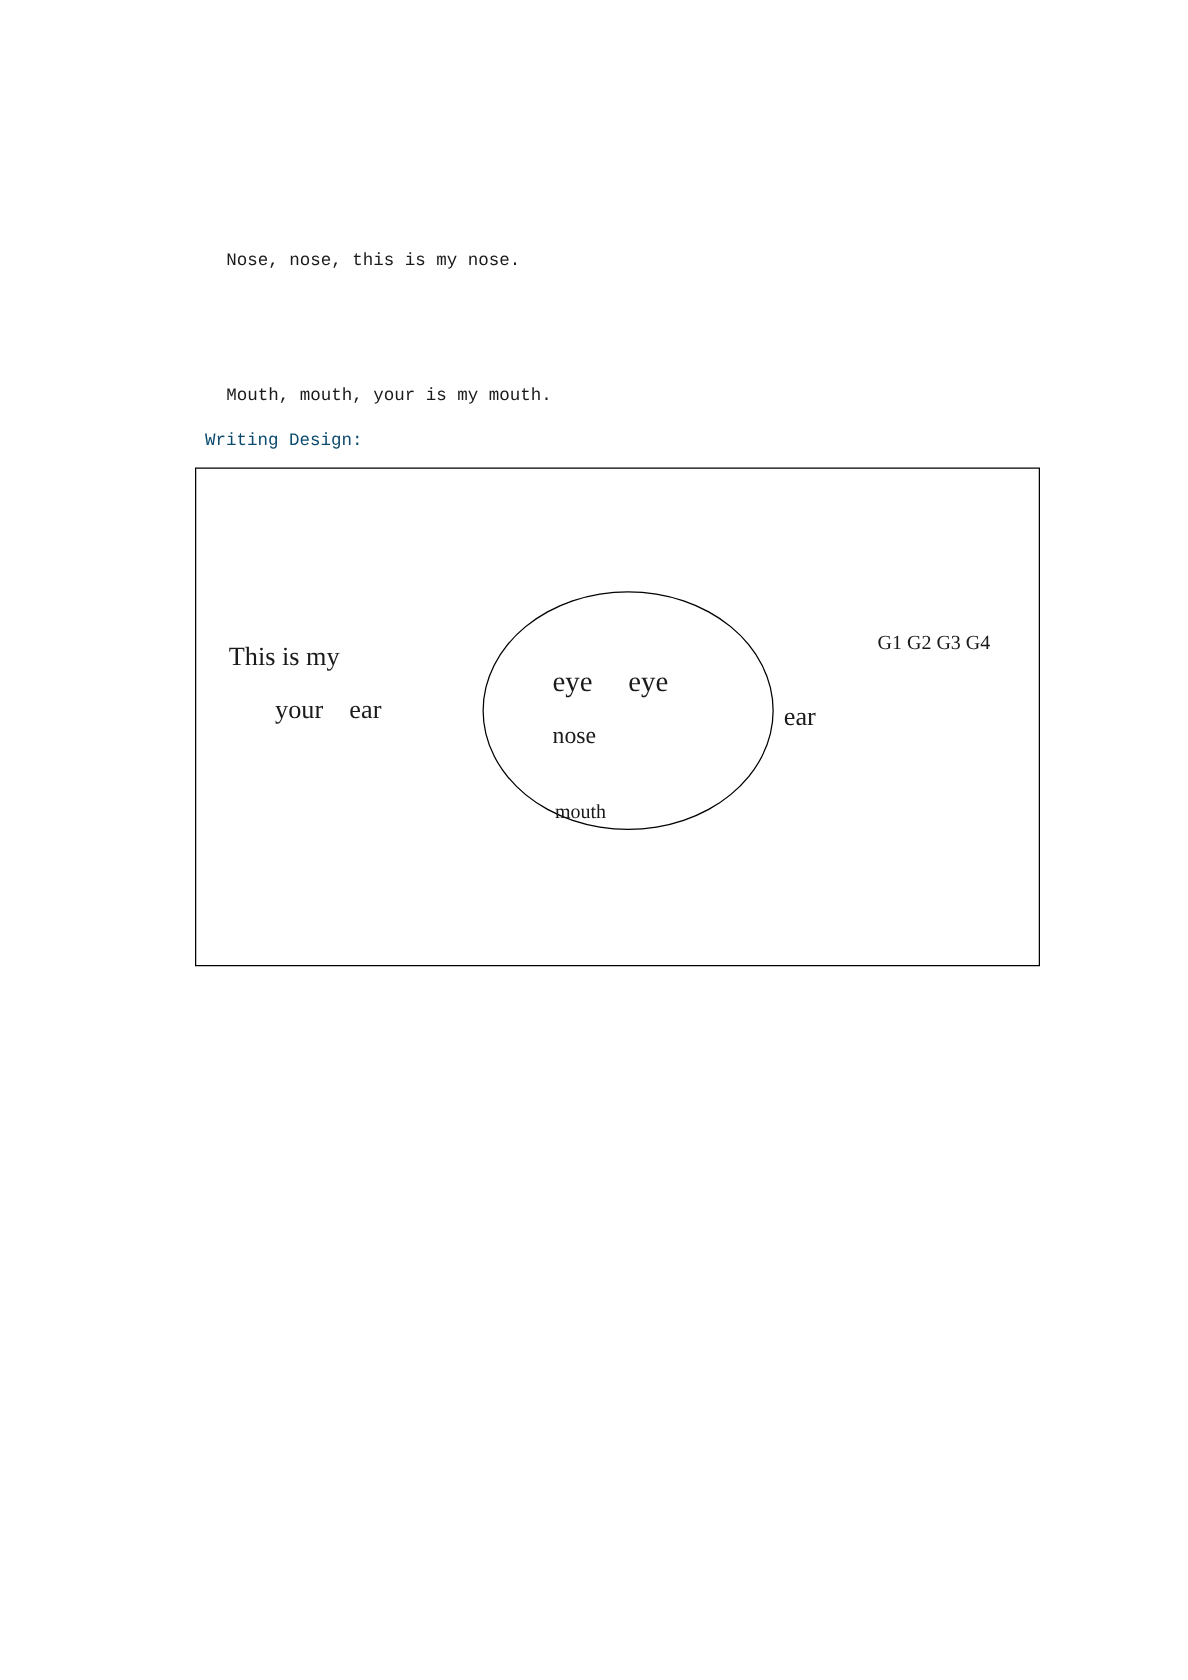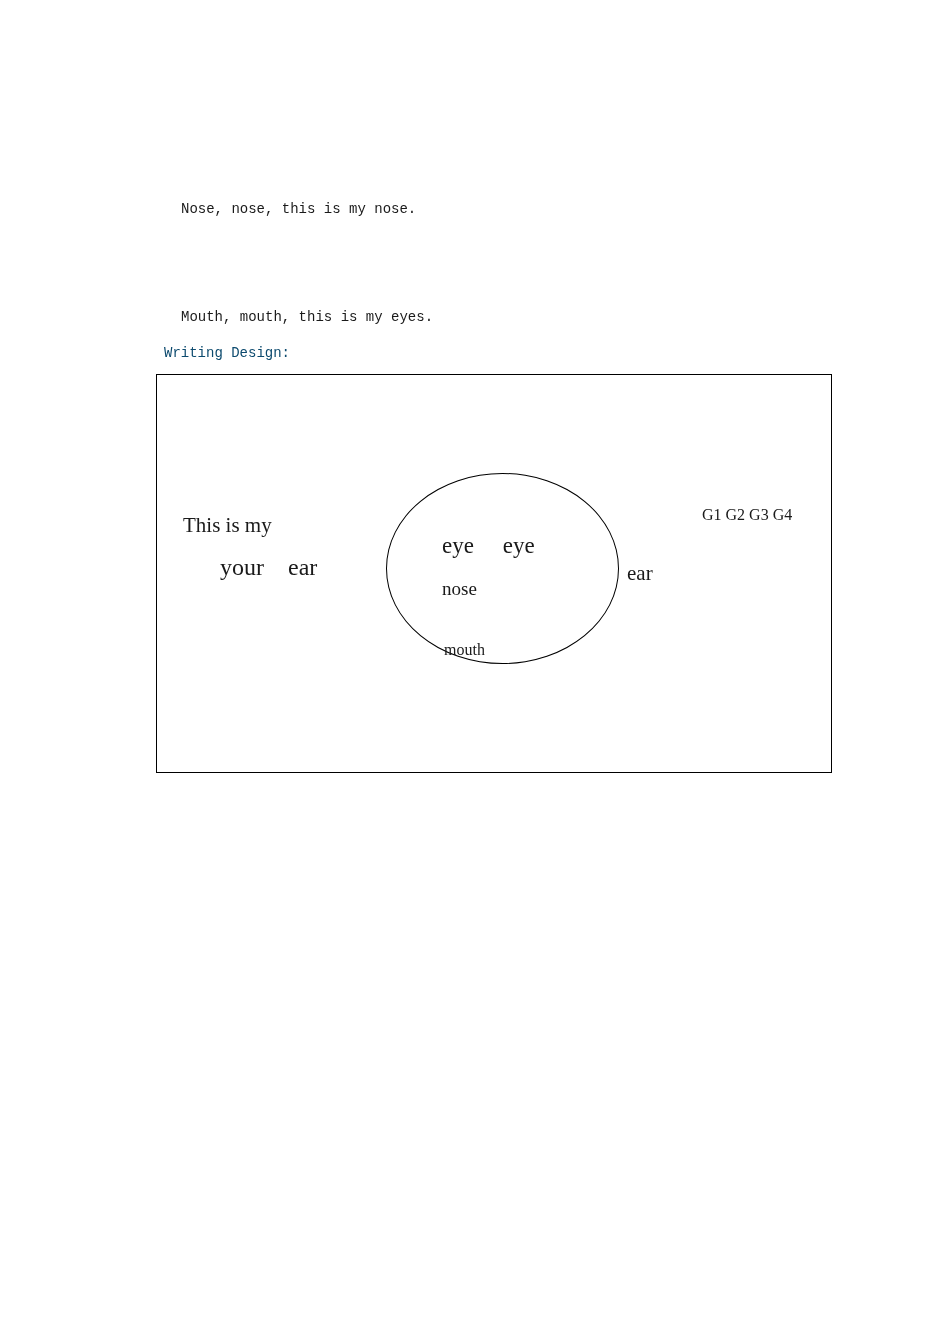--- a/index.html
+++ b/index.html
@@ -72,21 +72,21 @@
     left: 26px;
     top: 139px;
     font-size: 21px;
     line-height: 23px;
     white-space: pre;
   }
   .phrase-your-ear {
     position: absolute;
     left: 63px;
     top: 181px;
-    font-size: 24px;
+    font-size: 21px;
     line-height: 23px;
     white-space: pre;
     text-align: center;
   }
   .face-circle {
     position: absolute;
     left: 229px;
     top: 98px;
     width: 231px;
     height: 189px;
@@ -128,21 +128,21 @@
     text-align: center;
   }
 </style>
 </head>
 <body>
 
 <div class="page">
 
   <div class="chant">
     <div>Nose, nose, this is my nose.</div>
-    <div>Mouth, mouth, this is my eyes.</div>
+    <div>Mouth, mouth, your is my mouth.</div>
     <div>Ear, ear, this is my ear.</div>
     <div>The eyes, nose, mouth, ears, make a face, make a face.</div>
     <div>Aha, Aha, This is my head.</div>
     <div>This is my head.</div>
   </div>
 
   <div class="writing-design">Writing Design:</div>
 
   <div class="board">
 

